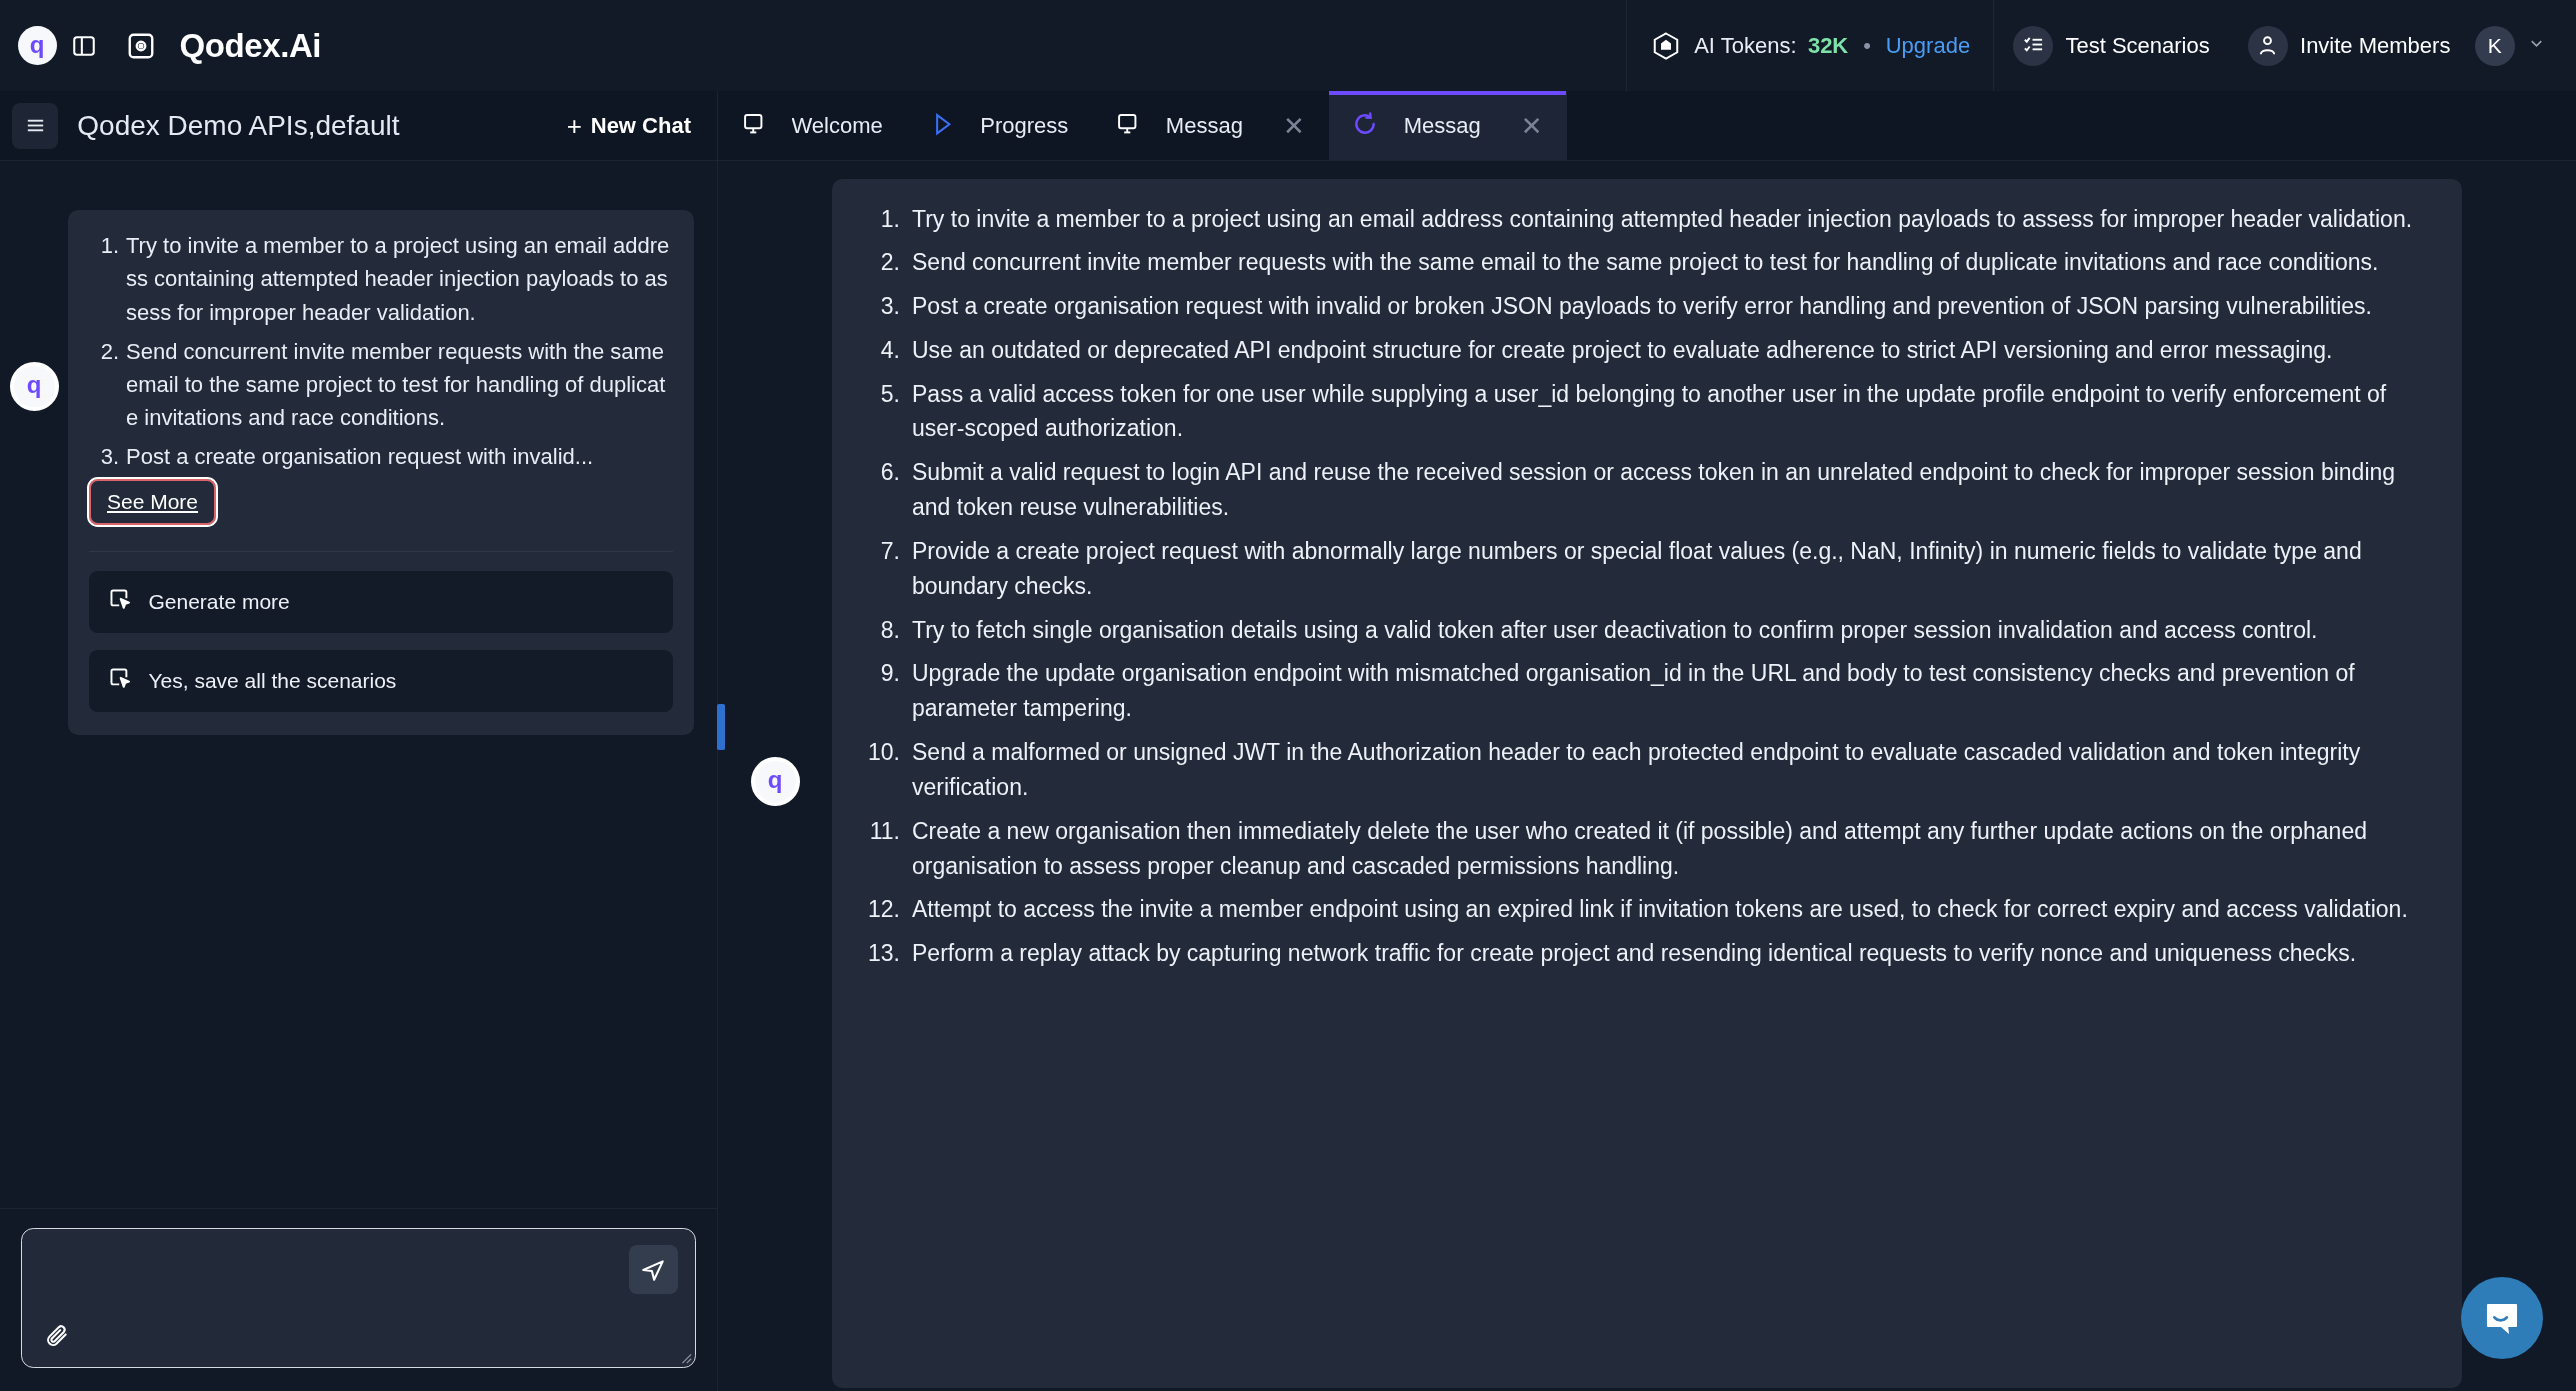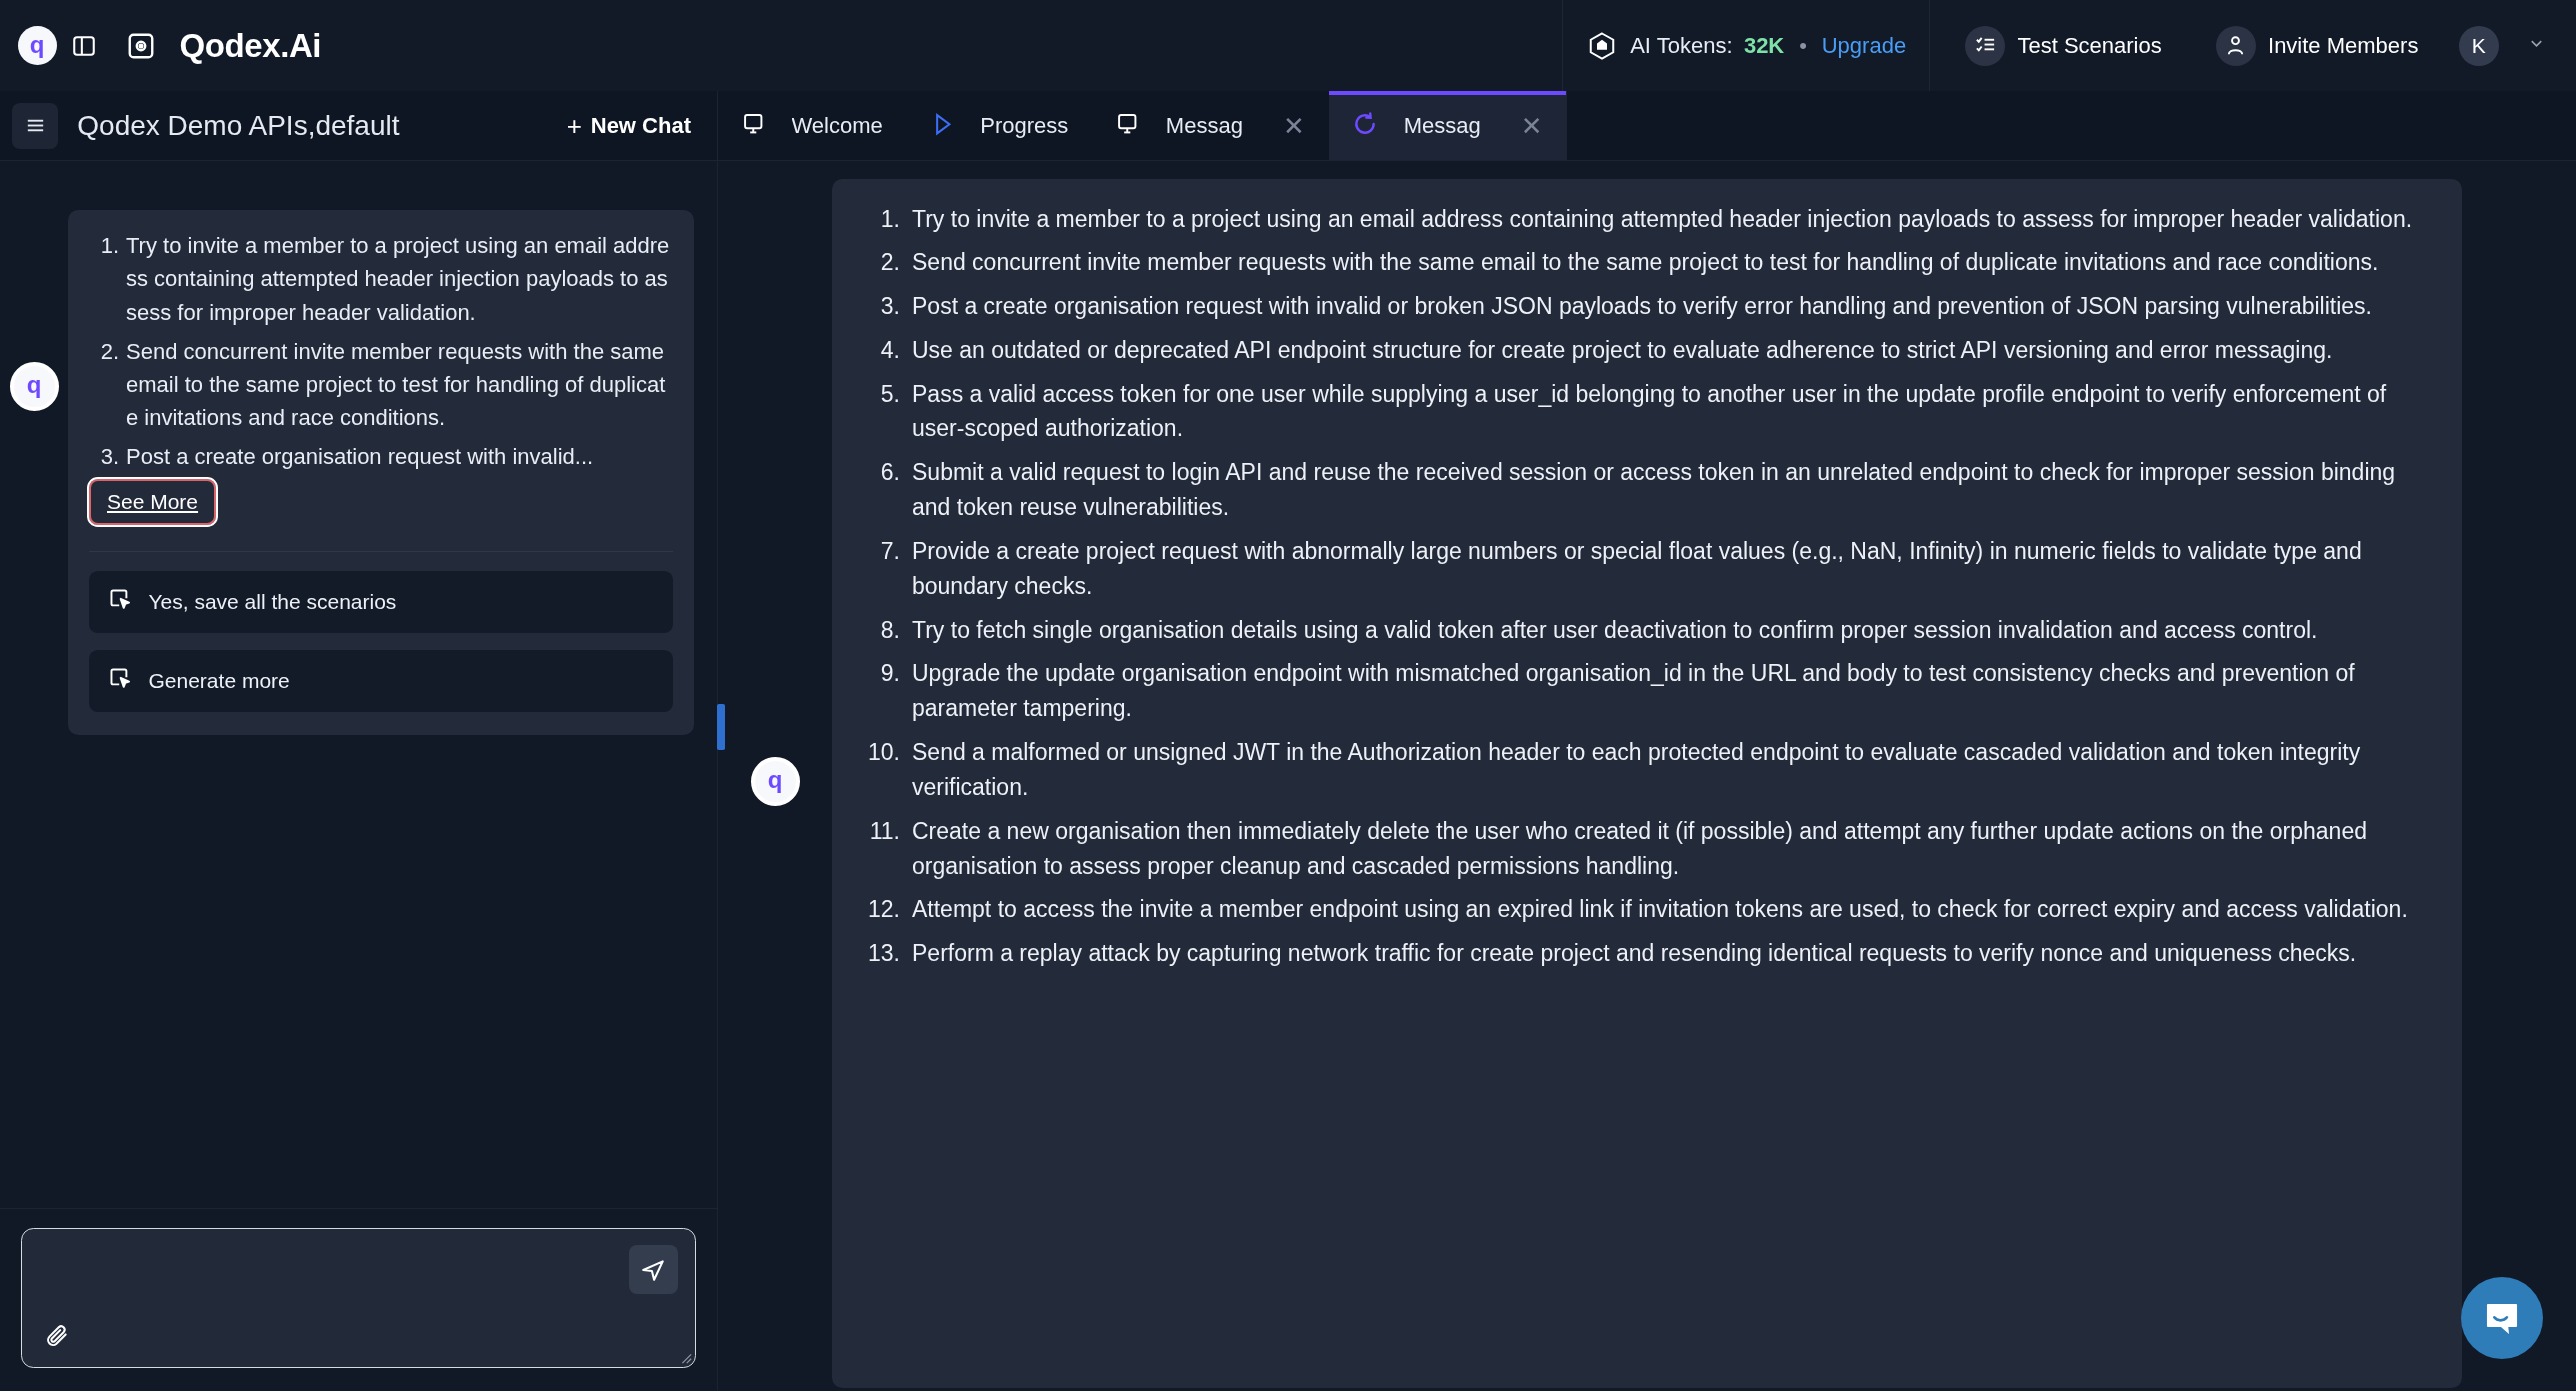--- a/index.html
+++ b/index.html
@@ -29,21 +29,21 @@
   }
   .panel-toggle-icon { width: 30px; height: 30px; display:flex; align-items:center; justify-content:center; }
   .brand-mark { width: 35px; height: 35px; margin-left: 12.3px; display:flex; align-items:center; justify-content:center;}
   .brand-title {
     color: #ffffff; font-size: 33px; font-weight: 700;
     letter-spacing: -0.4px; margin-left: 8.8px;
   }
 
   .topbar-right {
     margin-left: auto;
-    display: flex; align-items: center; gap: 16px;
+    display: flex; align-items: center; gap: 0px;
     height: 100%;
   }
   .tokens-box {
     display: flex; align-items: center; gap: 11.4px;
     padding: 0 23px; height: 91px;
     border-left: 0.9px solid #1d2636;
     border-right: 0.9px solid #1d2636;
   }
   .hex-icon { width: 33px; height: 33px; display:flex; align-items:center; justify-content:center; }
   .tokens-label { color: #e9edf5; font-size: 22px; }
@@ -420,31 +420,31 @@
           <div class="see-more">See More</div>
           <div class="card-divider"></div>
 
           <div class="quick-btn">
             <span>
               <svg width="24.5" height="24.5" viewBox="0 0 24 24" fill="none" stroke="#ffffff" stroke-width="1.9" stroke-linejoin="round">
                 <path d="M18 11 V5 a1.6 1.6 0 0 0-1.6-1.6 H5 A1.6 1.6 0 0 0 3.4 5 v11.4 A1.6 1.6 0 0 0 5 18 h6"></path>
                 <path d="M12.4 11.6 L20.6 15.2 L16.9 16.6 L15.4 20.4 Z" fill="#ffffff" stroke="#ffffff"></path>
               </svg>
             </span>
-            <span>Yes, save all the scenarios</span>
+            <span>Generate more</span>
           </div>
 
           <div class="quick-btn">
             <span>
               <svg width="24.5" height="24.5" viewBox="0 0 24 24" fill="none" stroke="#ffffff" stroke-width="1.9" stroke-linejoin="round">
                 <path d="M18 11 V5 a1.6 1.6 0 0 0-1.6-1.6 H5 A1.6 1.6 0 0 0 3.4 5 v11.4 A1.6 1.6 0 0 0 5 18 h6"></path>
                 <path d="M12.4 11.6 L20.6 15.2 L16.9 16.6 L15.4 20.4 Z" fill="#ffffff" stroke="#ffffff"></path>
               </svg>
             </span>
-            <span>Generate more</span>
+            <span>Yes, save all the scenarios</span>
           </div>
         </div>
       </div>
     </div>
 
     <div class="resize-handle-v"></div>
 
     <div class="composer-wrap">
       <div class="composer">
         <div class="send-btn">

